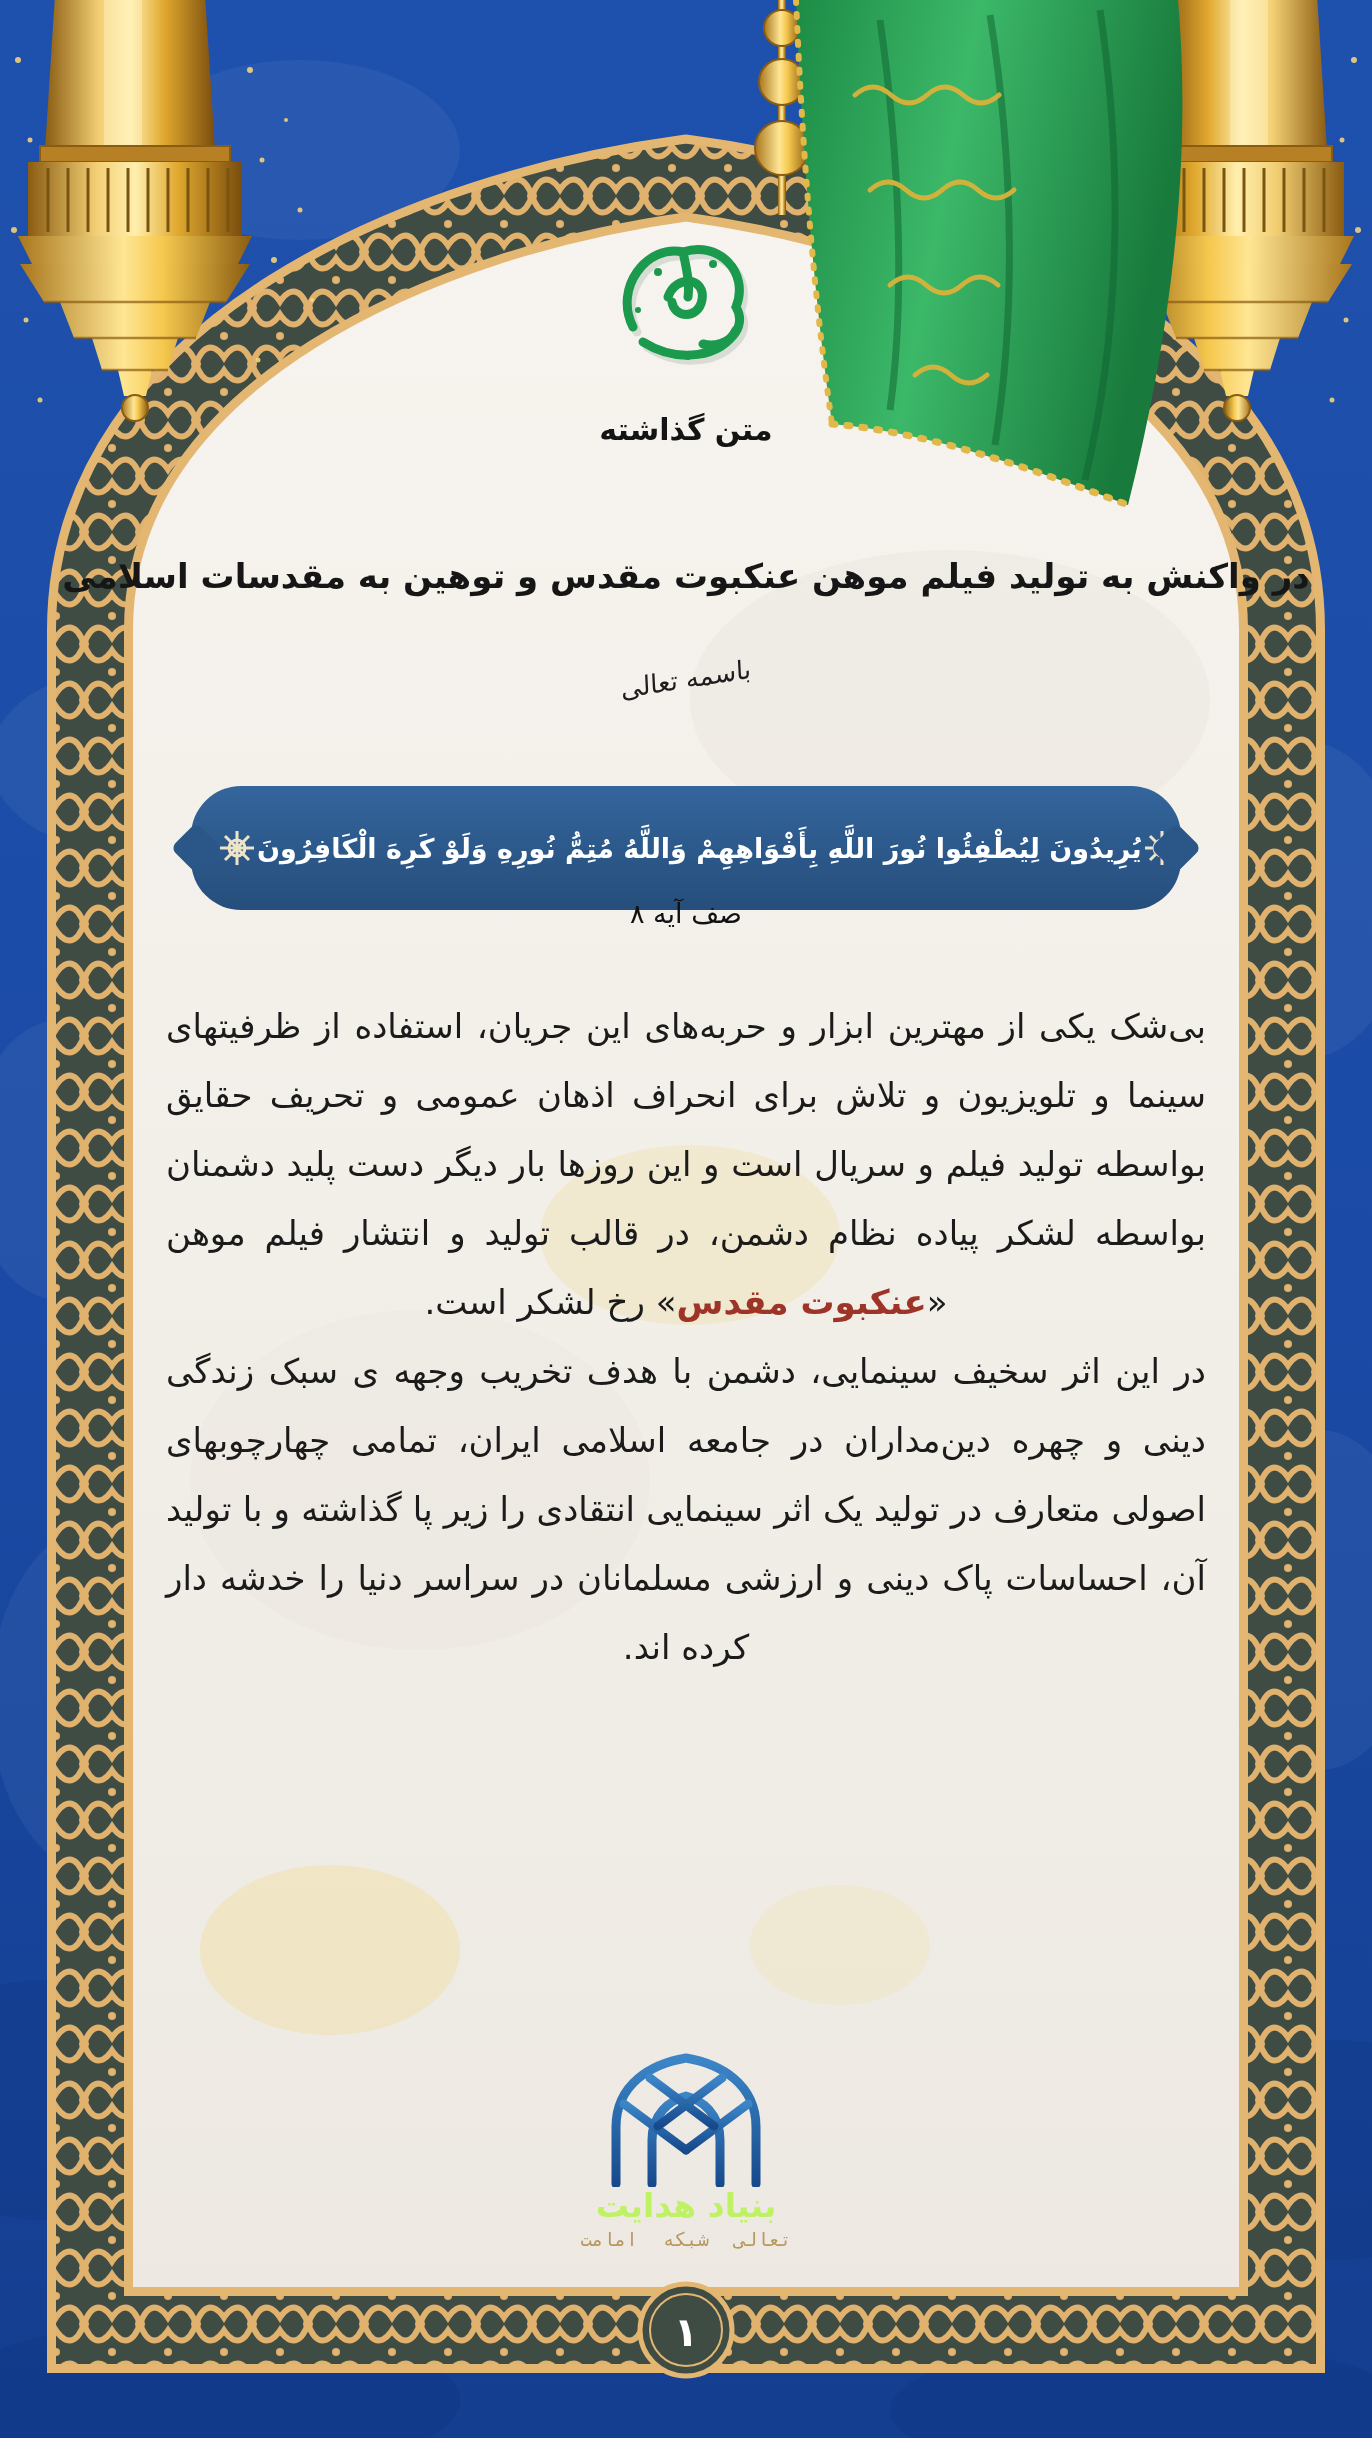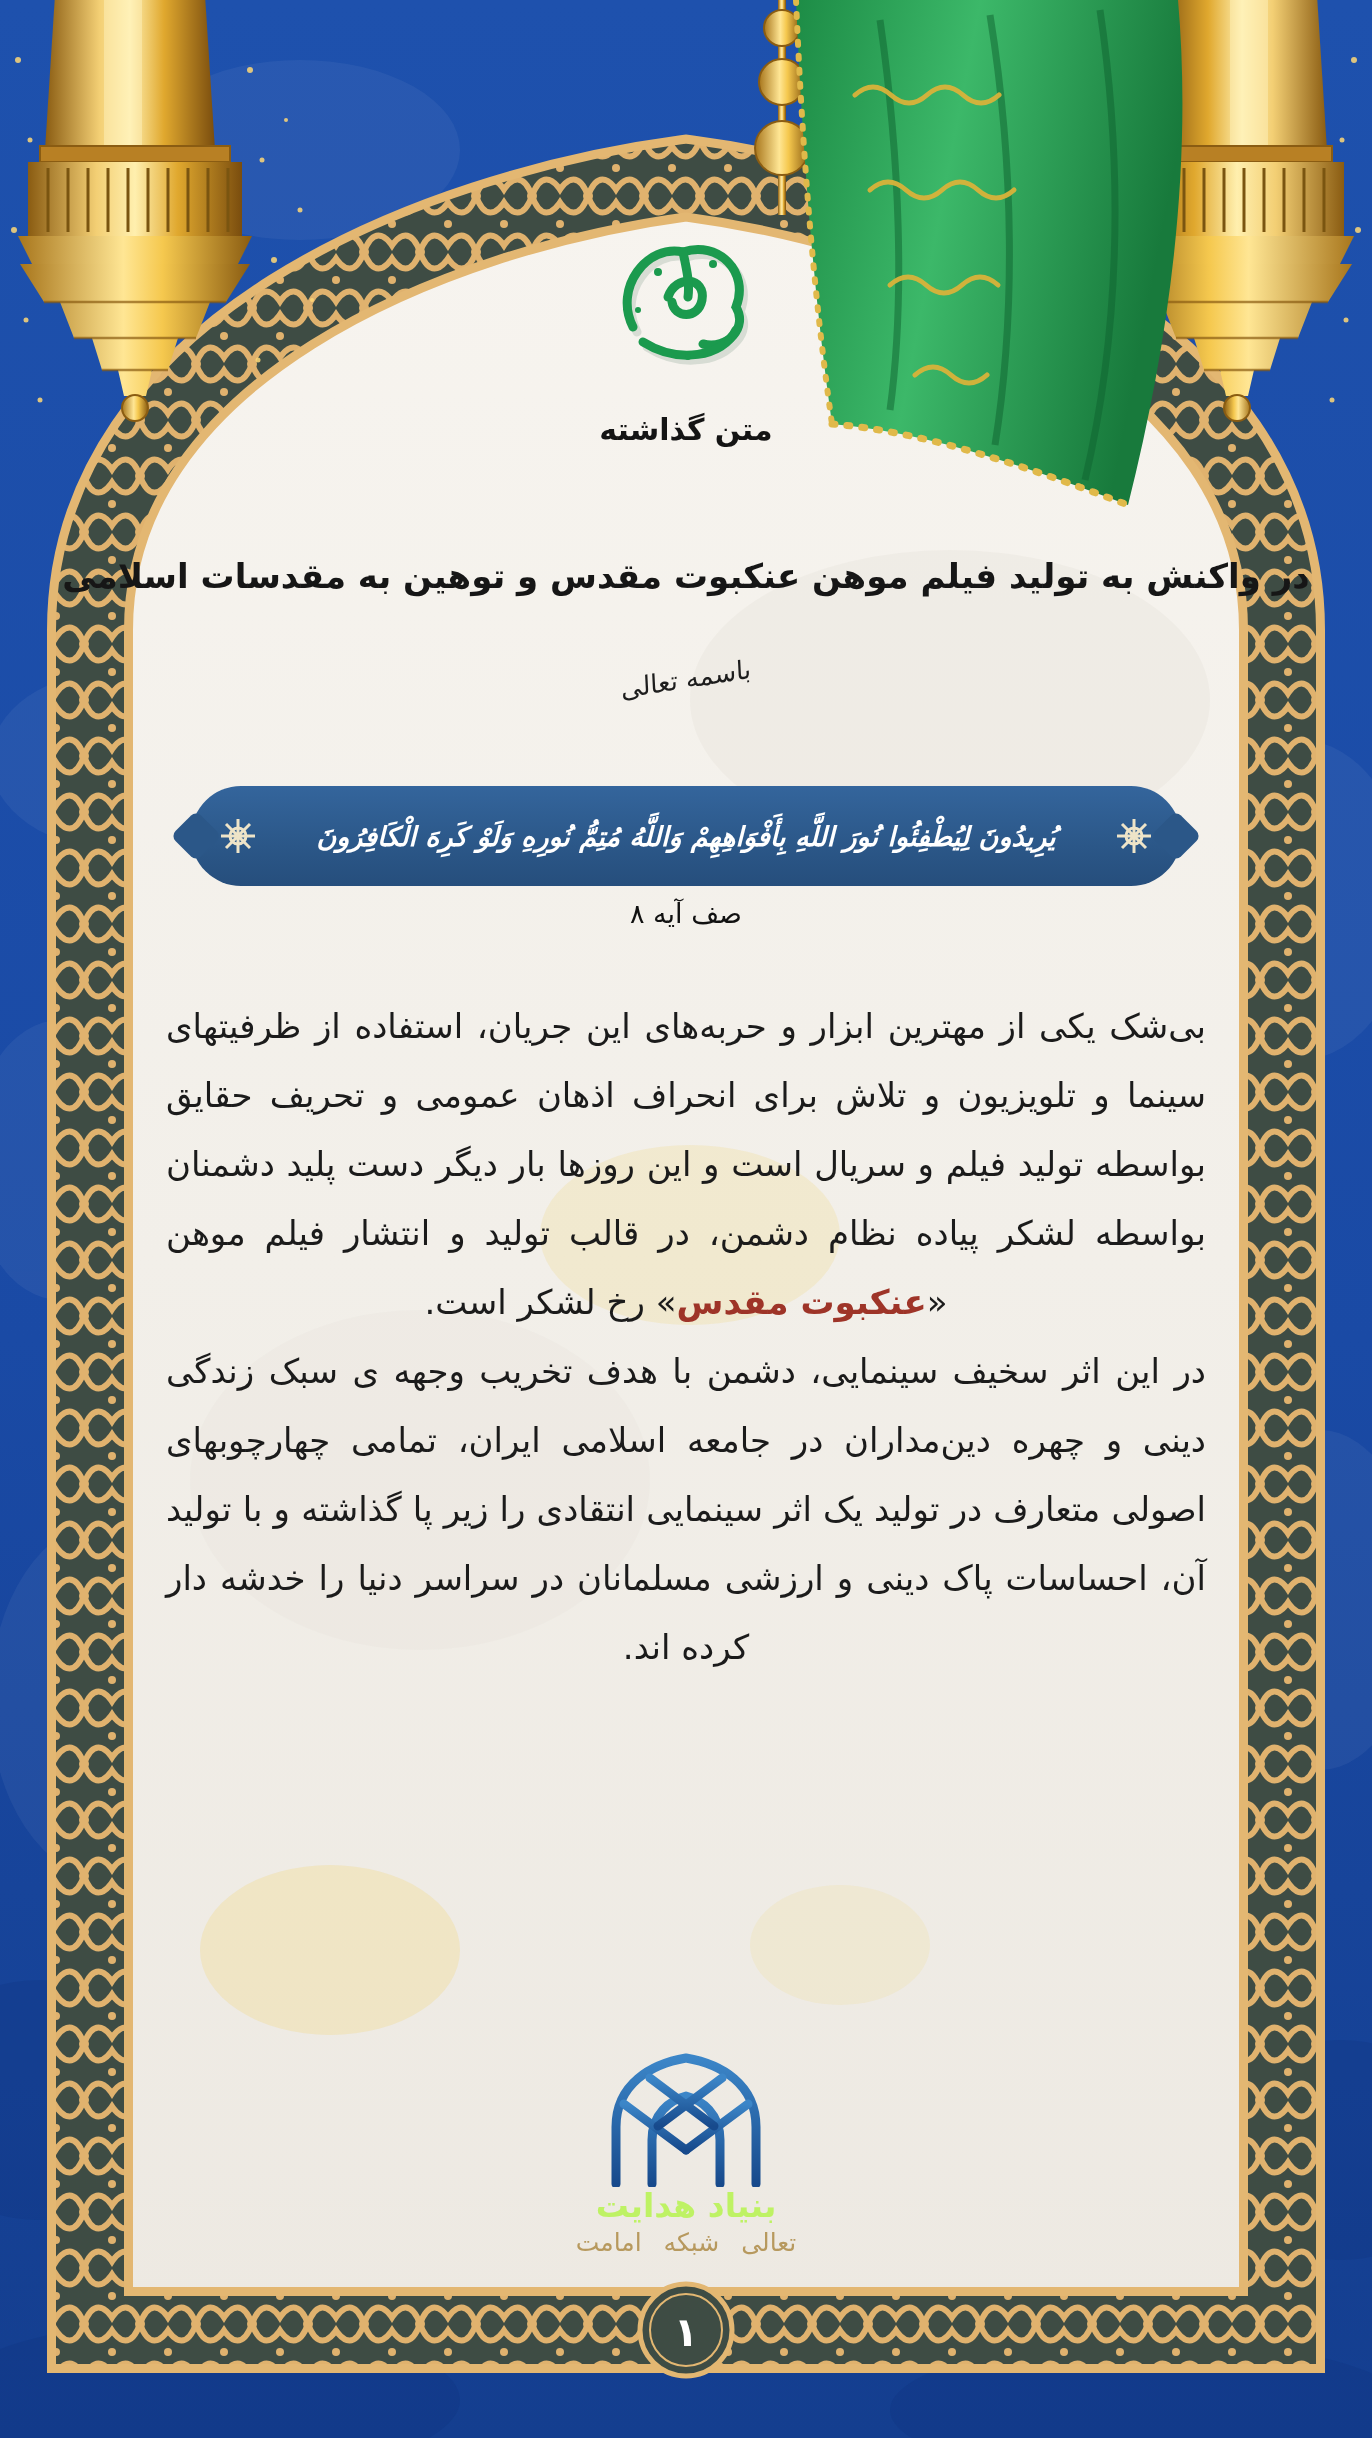--- a/index.html
+++ b/index.html
@@ -11,44 +11,44 @@
   .scene{position:absolute;inset:0;}
   .content{position:absolute;inset:0;z-index:10;}
   .abs{position:absolute;}
   .center{left:50%;transform:translateX(-50%);}
   .fa{direction:rtl;unicode-bidi:plaintext;}
   .statement-label{top:412px;font-size:30px;font-weight:bold;color:#141414;white-space:nowrap;}
   .main-title{top:448px;font-size:62px;font-weight:bold;color:#9e3428;white-space:nowrap;}
   .subtitle{top:556px;font-size:34px;font-weight:bold;color:#161616;white-space:nowrap;}
   .bismillah{top:664px;font-size:26px;color:#1d1d1d;transform:translateX(-50%) rotate(-9deg) skewX(-6deg);}
   .banner{
-    top:786px;width:990px;height:100px;border-radius:50px;
+    top:786px;width:990px;height:124px;border-radius:50px;
     background:linear-gradient(180deg,#34659c 0%,#2b5788 60%,#264e7c 100%);
     display:flex;align-items:center;justify-content:space-between;
-    padding:0 26px;box-sizing:border-box;font-style:italic;
+    padding:0 26px;box-sizing:border-box;
   }
   .banner::before,.banner::after{
     content:"";position:absolute;top:50%;width:36px;height:36px;border-radius:7px;
     transform:translateY(-50%) rotate(45deg);background:#2b5788;
   }
   .banner::before{left:-13px;}
   .banner::after{right:-13px;}
   .verse-text{flex:1;text-align:center;color:#ffffff;font-size:27px;font-weight:bold;white-space:nowrap;}
   .orn{display:flex;align-items:center;justify-content:center;width:42px;height:42px;}
   .verse-ref{top:898px;font-size:27px;color:#111;white-space:nowrap;}
   .body-text{
     top:992px;right:166px;width:1040px;direction:rtl;
     font-size:34px;line-height:69px;color:#1b1b1b;
     text-align:justify;text-align-last:center;
   }
   .body-text p{margin:0;}
   .hl{color:#9e3428;font-weight:bold;}
   .logo-mark{top:2052px;}
   .logo-title{top:2186px;font-size:33px;font-weight:bold;color:#bef264;white-space:nowrap;}
-  .logo-tagline{top:2228px;font-size:25px;color:#b7995e;word-spacing:14px;white-space:nowrap;}
+  .logo-tagline{top:2228px;font-size:19px;color:#b7995e;word-spacing:14px;white-space:nowrap;font-family:Liberation Mono, monospace;}
 </style>
 </head>
 <body>
 
 <div class="poster">
 
   <svg class="scene" viewBox="0 0 1372 2438" width="1372" height="2438" xmlns="http://www.w3.org/2000/svg">
     <defs>
       <linearGradient id="bgGrad" x1="0" y1="0" x2="0" y2="1">
         <stop offset="0" stop-color="#1e51ad"></stop>

